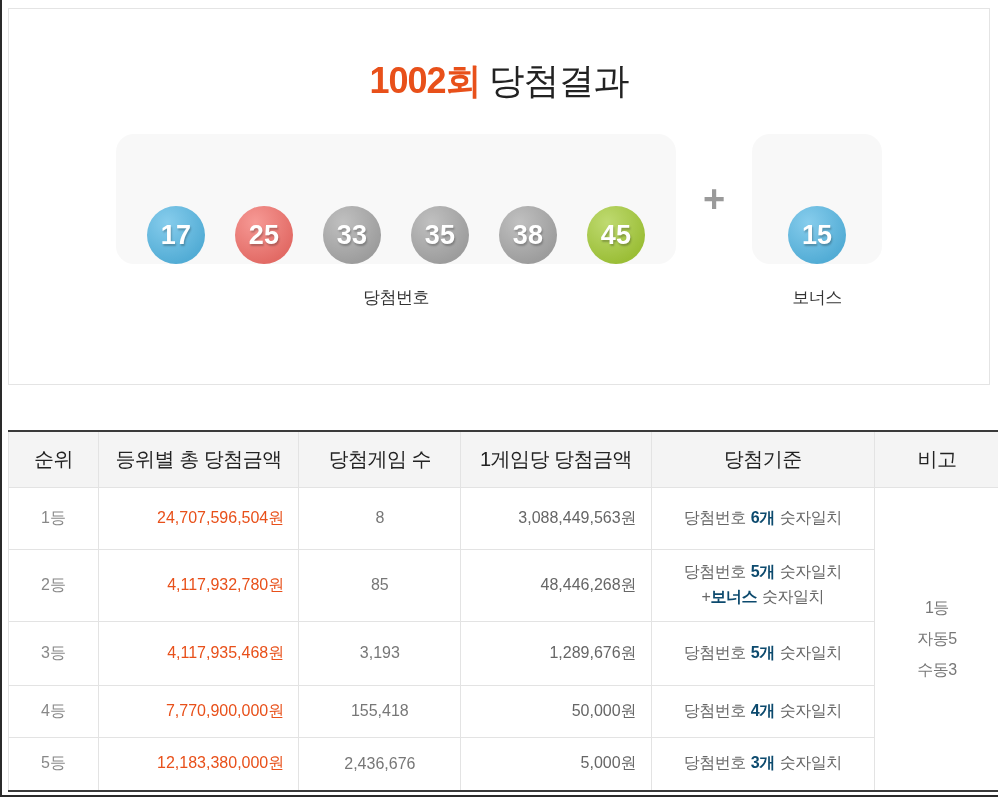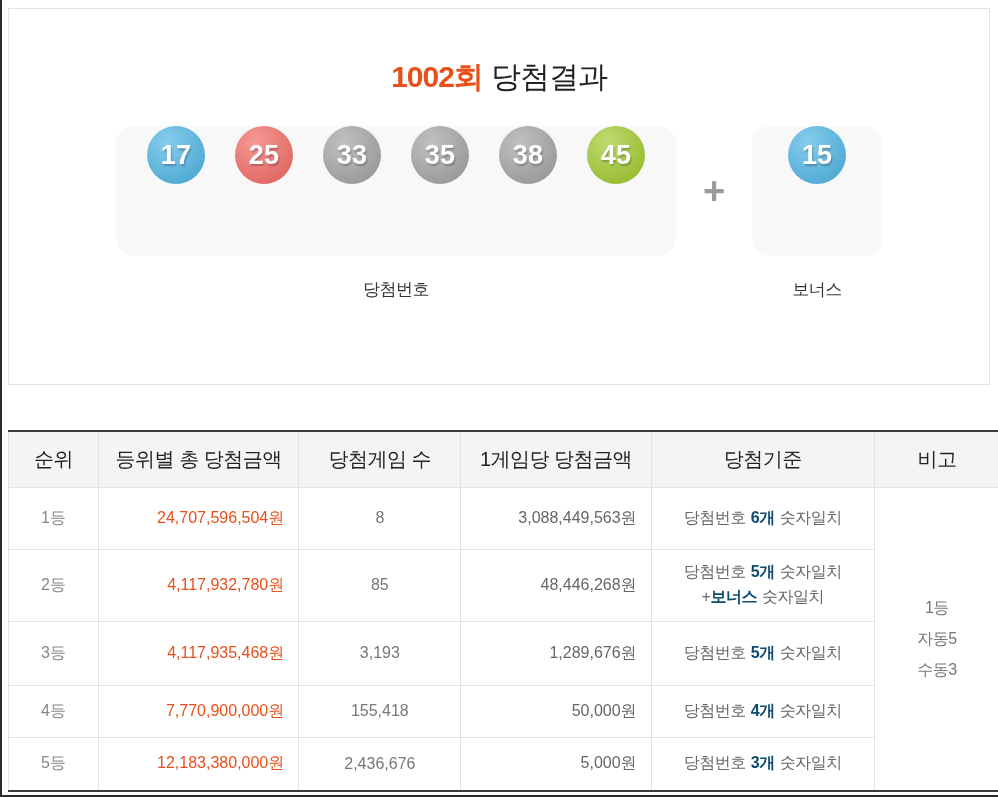--- a/index.html
+++ b/index.html
@@ -4,28 +4,28 @@
 <style>
   * { margin:0; padding:0; box-sizing:border-box; }
   html,body { width:998px; height:797px; background:#fff;
     font-family:"Liberation Sans","DejaVu Sans",sans-serif; }
   .page { position:relative; width:998px; height:797px; background:#fff;
     border-left:2px solid #2a2a2a; border-bottom:2px solid #2a2a2a; overflow:hidden; }
 
   
   .panel { position:absolute; left:6px; top:8px; width:982px; height:377px;
     border:1px solid #e4e4e4; background:#fff; text-align:center; }
-  .title { margin-top:48px; font-size:30px; letter-spacing:-1px; color:#222; font-weight:500; }
+  .title { margin-top:48px; font-size:36px; letter-spacing:-1px; color:#222; font-weight:500; }
   .title .round { color:#e8501a; font-weight:700; margin-right:8px; }
   .subtitle { margin-top:14px; font-size:15px; color:#555; letter-spacing:-0.5px; }
 
   .balls-row { margin-top:28px; display:flex; justify-content:center; align-items:flex-start; }
   .ball-col { display:flex; flex-direction:column; align-items:center; }
   .ball-box { background:#f8f8f8; border-radius:18px; height:130px;
-    display:flex; align-items:flex-start; justify-content:center; gap:30px; }
+    display:flex; align-items:flex-end; justify-content:center; gap:30px; }
   .ball-box.main { width:560px; }
   .ball-box.bonus { width:130px; }
   .ball { width:58px; height:58px; border-radius:50%; display:flex; align-items:center;
     justify-content:center; color:#fff; font-weight:700; font-size:27px;
     text-shadow:1px 2px 2px rgba(0,0,0,0.25);
     background-image:radial-gradient(circle at 35% 28%, rgba(255,255,255,0.28), rgba(0,0,0,0.07) 75%); }
   .plus { font-size:38px; font-weight:700; color:#9a9a9a; line-height:130px; margin:0 27px;
     user-select:none; }
   .box-label { margin-top:22px; font-size:17px; color:#333; letter-spacing:-0.5px; }
 

